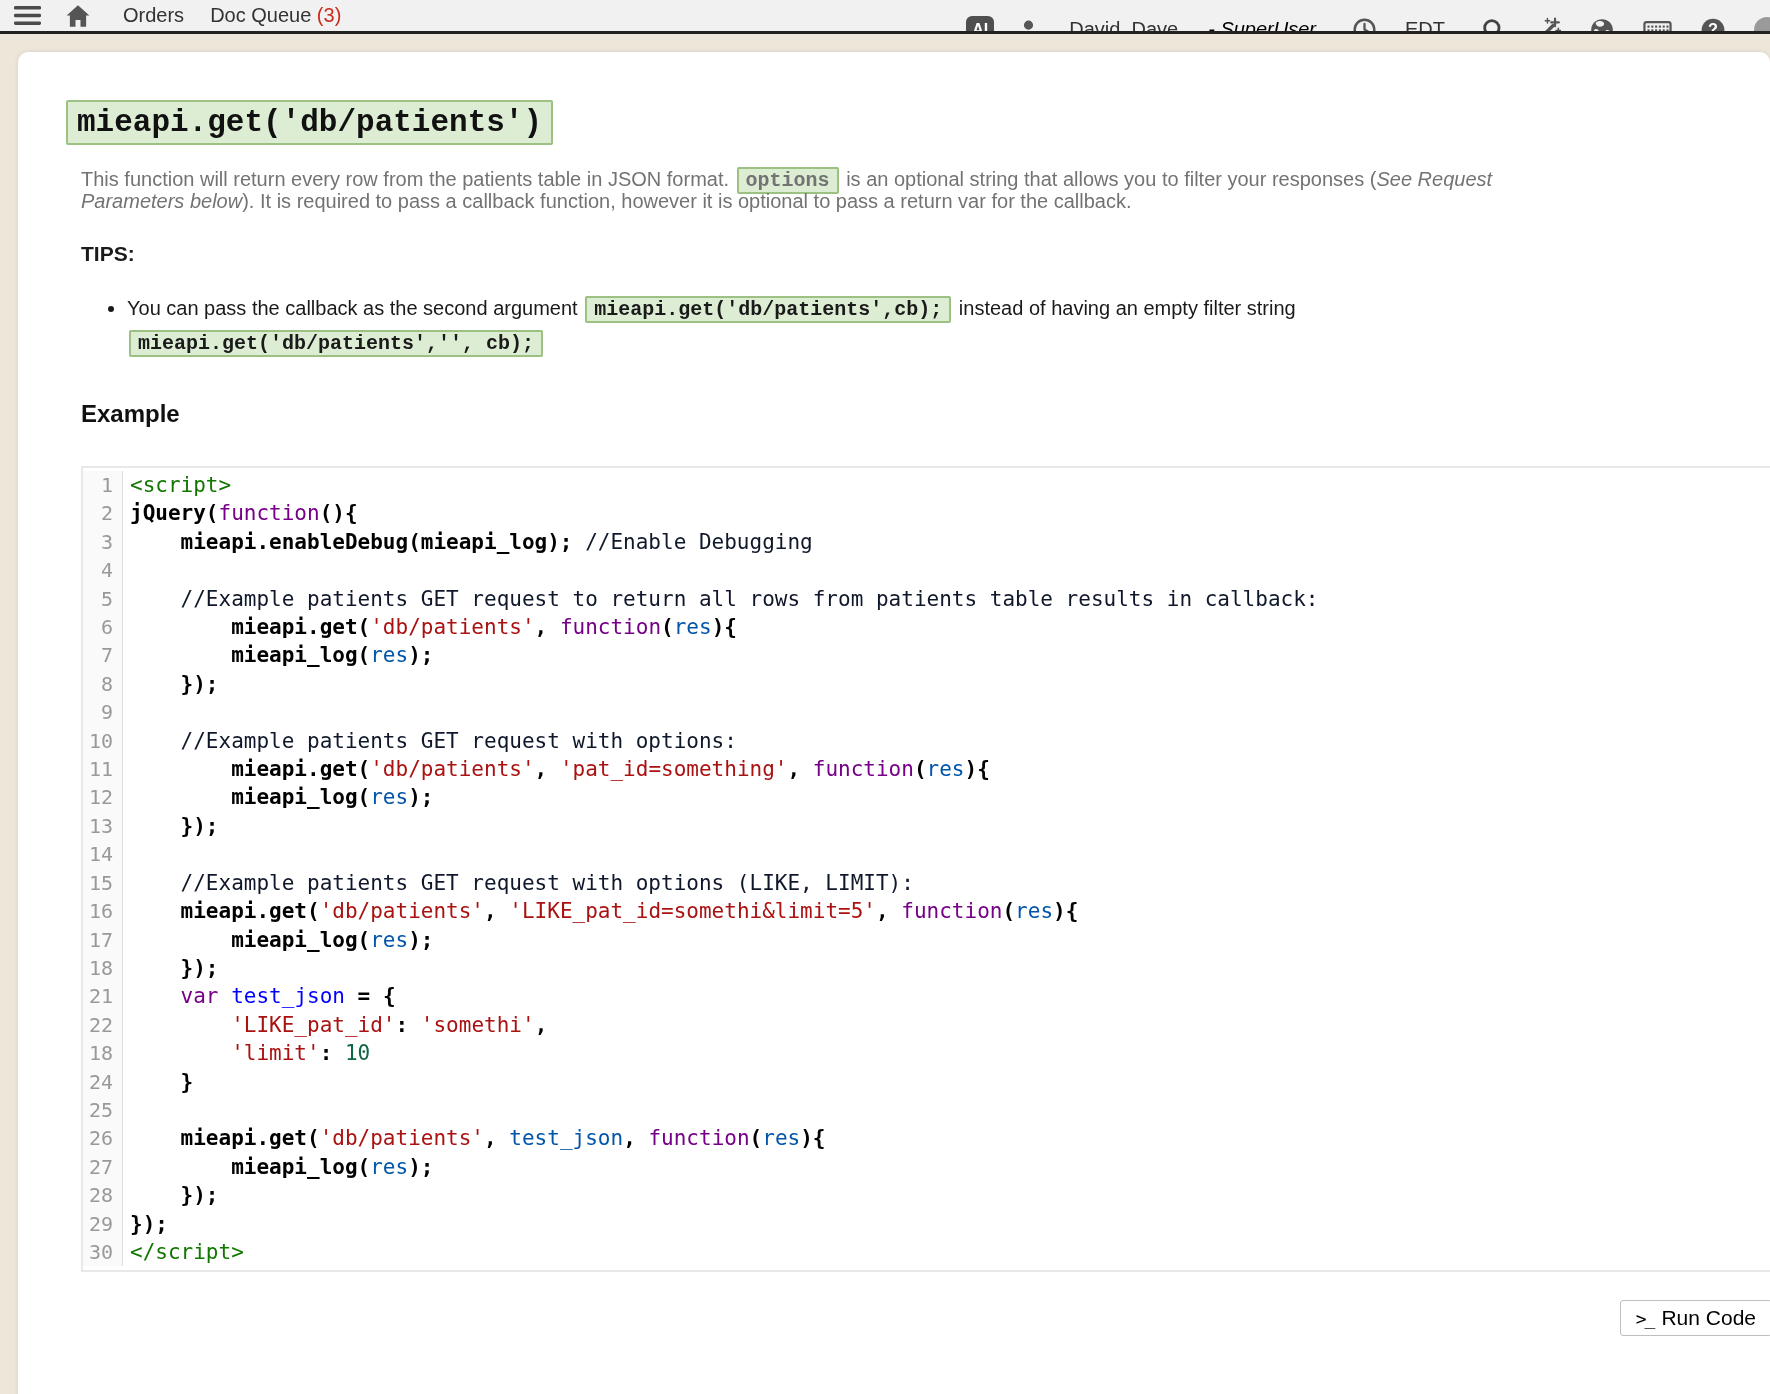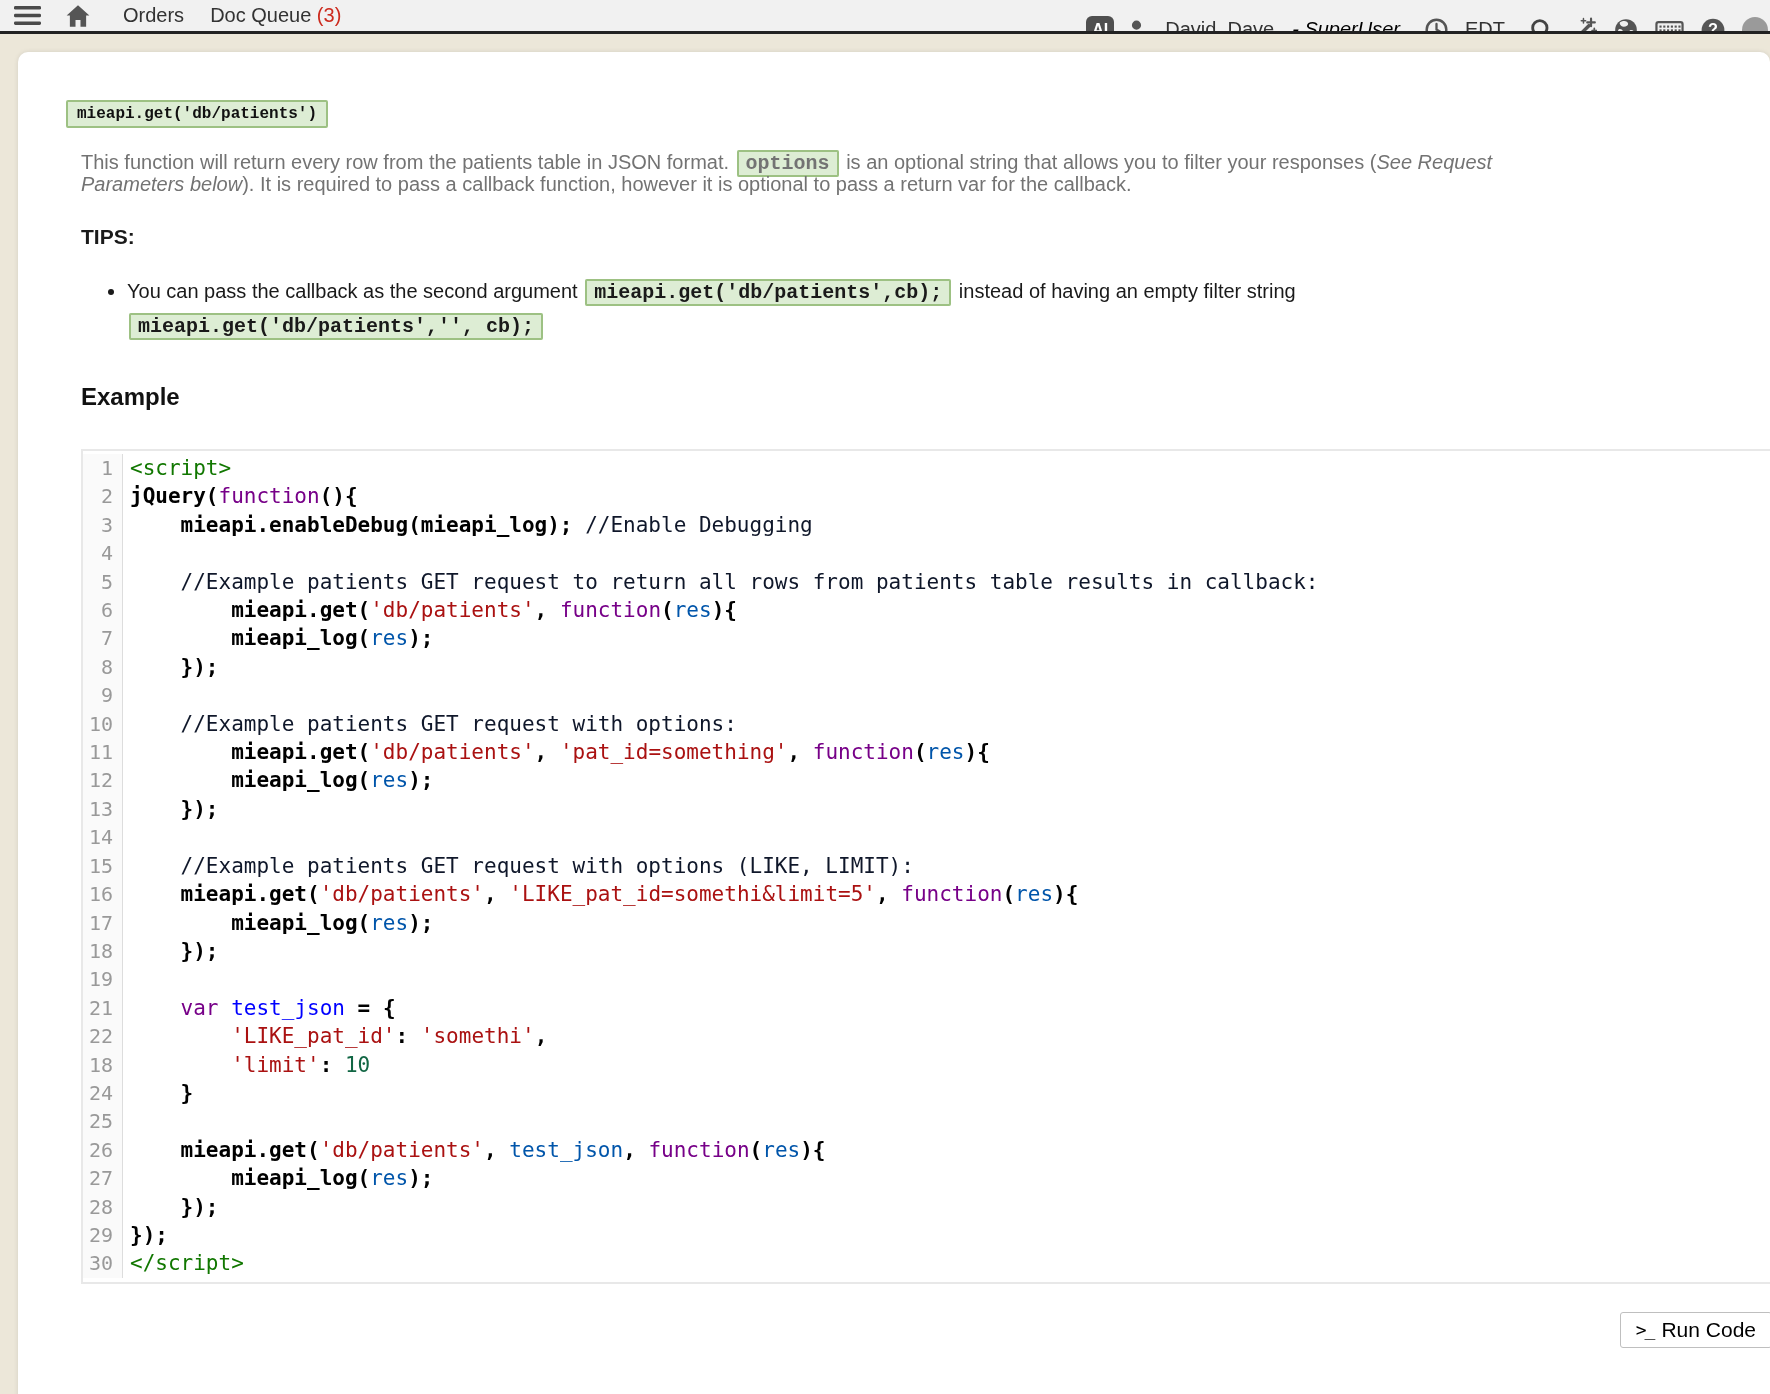--- a/index.html
+++ b/index.html
@@ -13,21 +13,21 @@
   
   .topbar {
     height:34px; background:#f1f1f1;
     display:flex; align-items:center;
     padding-left:14px; overflow:hidden;
     border-bottom:3px solid #222;
   }
   .topbar .icon-btn { display:flex; align-items:center; justify-content:center; margin-right:6px; cursor:pointer; }
   .nav-link { font-size:20px; color:#333; margin-left:26px; cursor:pointer; white-space:nowrap; }
   .badge-red { color:#cc2a1d; }
-  .topbar-right { margin-left:auto; display:flex; align-items:center; gap:10px; padding-right:16px;margin-top:28px; }
+  .topbar-right { margin-left:auto; display:flex; align-items:center; gap:22px; padding-right:4px;margin-top:28px; }
   .ai-badge {
     width:28px; height:27px; background:#4f4f4f; border-radius:6px;
     color:#fff; font-weight:bold; font-size:16px;
     display:flex; align-items:center; justify-content:center;
   }
   .user-name { font-size:20px; color:#333; }
   .user-role { font-size:20px; color:#000000; font-style:italic; margin-left:8px; }
   .tz { font-size:20px; color:#333; }
   .partial-avatar {
     width:26px; height:26px; border-radius:50%; background:#9a9a9a; flex:0 0 26px;
@@ -37,21 +37,21 @@
   
   .page { padding:18px 0 0 18px; }
   .card {
     background:#fff; border-radius:10px 10px 0 0;
     width:1752px; height:1350px;
     box-shadow:0 0 5px rgba(0,0,0,0.10);
     padding:48px 16px 0 63px;
   }
   .title-chip {
     display:inline-block; margin:0 0 0 -15px;
-    font-family:"Liberation Mono", monospace; font-weight:bold; font-size:16px;
+    font-family:"Liberation Mono", monospace; font-weight:bold; font-size:31px;
     background:#ddedd4; border:2px solid #9dc183; border-radius:2px;
     padding:3px 9px; color:#111;
   }
   .intro { font-size:20px; line-height:21px; margin:24px 0 0 0; color:#737373; }
   .chip {
     font-family:"Liberation Mono", monospace; font-weight:bold; font-size:20px;
     background:#ddedd4; border:2px solid #9dc183; border-radius:2px;
     padding:0 7px; margin:0 2px; white-space:nowrap;
   }
   .tips-label { font-size:21px; font-weight:bold; margin:30px 0 0 0; }
@@ -260,24 +260,20 @@
         </div>
         <div class="code-line">
           <span class="gutter">17</span>
           <span class="code-text"><span class="tok-plain">        mieapi_log(</span><span class="tok-var2">res</span><span class="tok-plain">);</span></span>
         </div>
         <div class="code-line">
           <span class="gutter">18</span>
           <span class="code-text"><span class="tok-plain">    });</span></span>
         </div>
         <div class="code-line">
-          <span class="gutter">19</span>
-          <span class="code-text">&nbsp;</span>
-        </div>
-        <div class="code-line">
           <span class="gutter">21</span>
           <span class="code-text"><span class="tok-plain">    </span><span class="tok-keyword">var</span><span class="tok-plain"> </span><span class="tok-def">test_json</span><span class="tok-plain"> = {</span></span>
         </div>
         <div class="code-line">
           <span class="gutter">22</span>
           <span class="code-text"><span class="tok-plain">        </span><span class="tok-string">'LIKE_pat_id'</span><span class="tok-plain">: </span><span class="tok-string">'somethi'</span><span class="tok-plain">,</span></span>
         </div>
         <div class="code-line">
           <span class="gutter">18</span>
           <span class="code-text"><span class="tok-plain">        </span><span class="tok-string">'limit'</span><span class="tok-plain">: </span><span class="tok-number">10</span></span>

